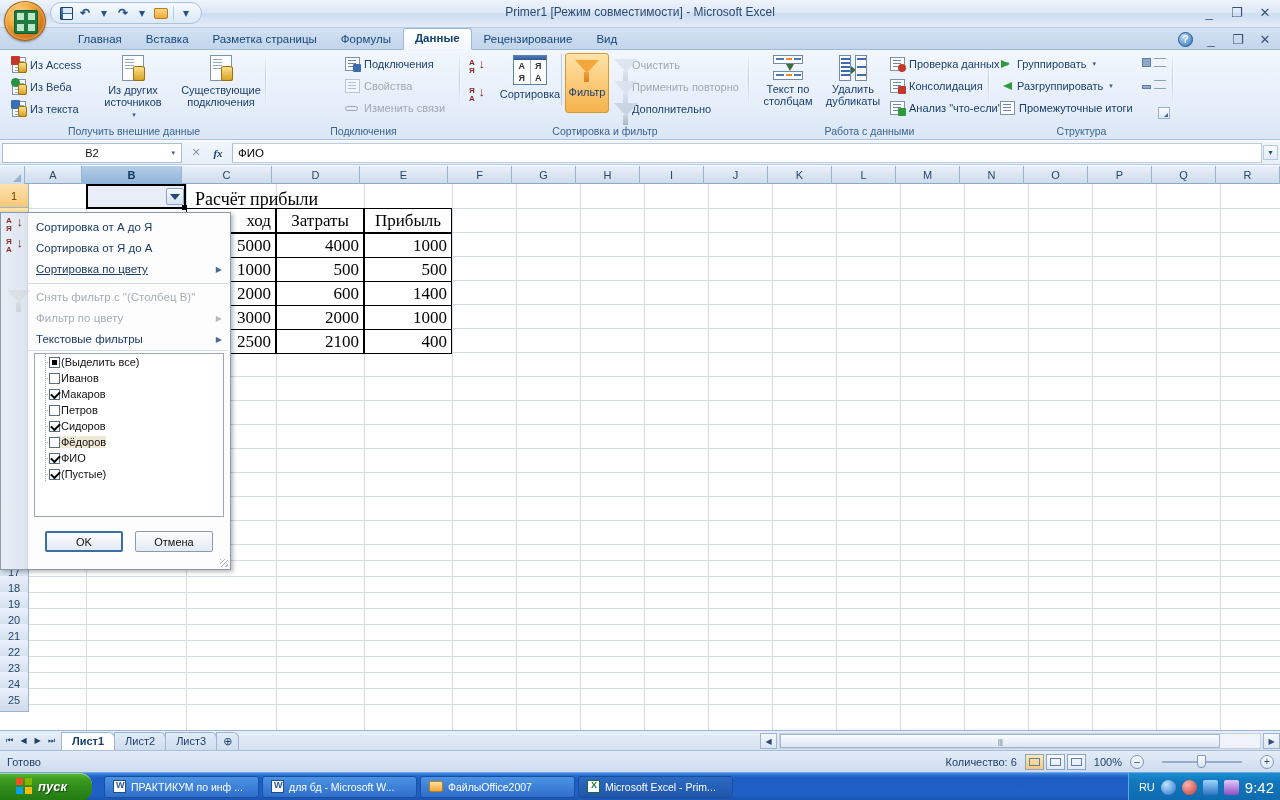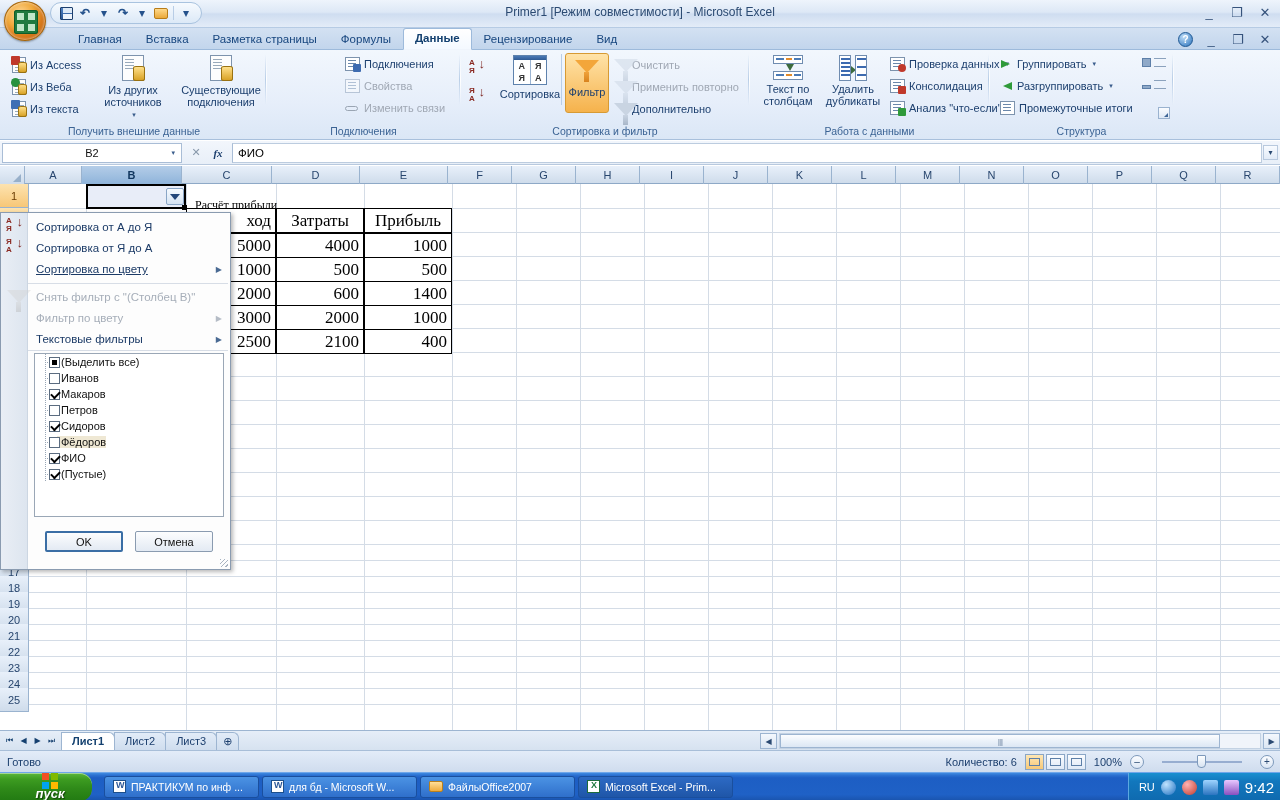--- a/index.html
+++ b/index.html
@@ -289,22 +289,22 @@
   .zbtn { width:14px;height:14px;border-radius:50%;border:1px solid #7d99bb;
           background:linear-gradient(#fcfdff,#dbe6f4); display:flex;align-items:center;justify-content:center;
           font-size:10px;color:#2b4a72; }
 
   
   .taskbar { position:absolute; left:0; top:772px; width:1280px; height:28px;
              background:linear-gradient(to bottom,#3f8ae0 0%,#2a6fd0 9%,#1d5ec4 18%,#1f61c6 80%,#1a55b0 100%);
              border-top:1px solid #6ea6ea; display:flex; align-items:center; }
   .startbtn { width:92px;height:28px; position:relative;
               background:linear-gradient(to bottom,#5cb83c 0%,#3d9c21 22%,#2f8a19 55%,#227a12 100%);
-              border-radius:0 12px 12px 0; display:flex; align-items:center; gap:5px; padding-left:8px;
-              box-shadow: inset 0 1px 0 rgba(255,255,255,.45); flex-direction: column; }
+              border-radius:0 12px 12px 0; display:flex; align-items:center; gap:5px; padding-left:16px;
+              box-shadow: inset 0 1px 0 rgba(255,255,255,.45); }
   .winlogo { width:17px;height:17px;position:relative; }
   .winlogo i { position:absolute; width:7px;height:7px; font-style:normal; }
   .winlogo i:nth-child(1){ left:0;top:0;background:#f25022; }
   .winlogo i:nth-child(2){ left:9px;top:0;background:#7fba00; }
   .winlogo i:nth-child(3){ left:0;top:9px;background:#00a4ef; }
   .winlogo i:nth-child(4){ left:9px;top:9px;background:#ffb900; }
   .startbtn .txt { color:#fff; font-size:13px; font-style:italic; font-weight:bold;
                    text-shadow:1px 1px 1px rgba(0,0,0,.5); }
   .tasks { display:flex; align-items:center; gap:3px; margin-left:12px; }
   .task { height:22px; min-width:155px; max-width:160px; display:flex; align-items:center; gap:5px;
@@ -717,21 +717,21 @@
         <div class="gridline-h" style="top: 376px; width: 1251px;"></div>
         <div class="gridline-h" style="top: 392px; width: 1251px;"></div>
         <div class="gridline-h" style="top: 408px; width: 1251px;"></div>
         <div class="gridline-h" style="top: 424px; width: 1251px;"></div>
         <div class="gridline-h" style="top: 440px; width: 1251px;"></div>
         <div class="gridline-h" style="top: 456px; width: 1251px;"></div>
         <div class="gridline-h" style="top: 472px; width: 1251px;"></div>
         <div class="gridline-h" style="top: 488px; width: 1251px;"></div>
         <div class="gridline-h" style="top: 504px; width: 1251px;"></div>
         <div class="gridline-h" style="top: 520px; width: 1251px;"></div>
-        <div class="cell left" style="left: 162px; top: 9px; width: 160px; height: 24px; font-size: 12px;">Расчёт прибыли</div>
+        <div class="cell left" style="left: 162px; top: 3px; width: 160px; height: 24px; font-size: 18px;">Расчёт прибыли</div>
         <div class="cell right bordered" style="left: 157px; top: 24px; width: 90px; height: 25px; font-size: 17px;">ход</div>
         <div class="cell center bordered" style="left: 247px; top: 24px; width: 88px; height: 25px; font-size: 17px;">Затраты</div>
         <div class="cell center bordered" style="left: 335px; top: 24px; width: 88px; height: 25px; font-size: 17px;">Прибыль</div>
         <div class="cell right bordered" style="left: 157px; top: 49px; width: 90px; height: 25px; font-size: 17px;">5000</div>
         <div class="cell right bordered" style="left: 247px; top: 49px; width: 88px; height: 25px; font-size: 17px;">4000</div>
         <div class="cell right bordered" style="left: 335px; top: 49px; width: 88px; height: 25px; font-size: 17px;">1000</div>
         <div class="cell right bordered" style="left: 157px; top: 73px; width: 90px; height: 25px; font-size: 17px;">1000</div>
         <div class="cell right bordered" style="left: 247px; top: 73px; width: 88px; height: 25px; font-size: 17px;">500</div>
         <div class="cell right bordered" style="left: 335px; top: 73px; width: 88px; height: 25px; font-size: 17px;">500</div>
         <div class="cell right bordered" style="left: 157px; top: 97px; width: 90px; height: 25px; font-size: 17px;">2000</div>

